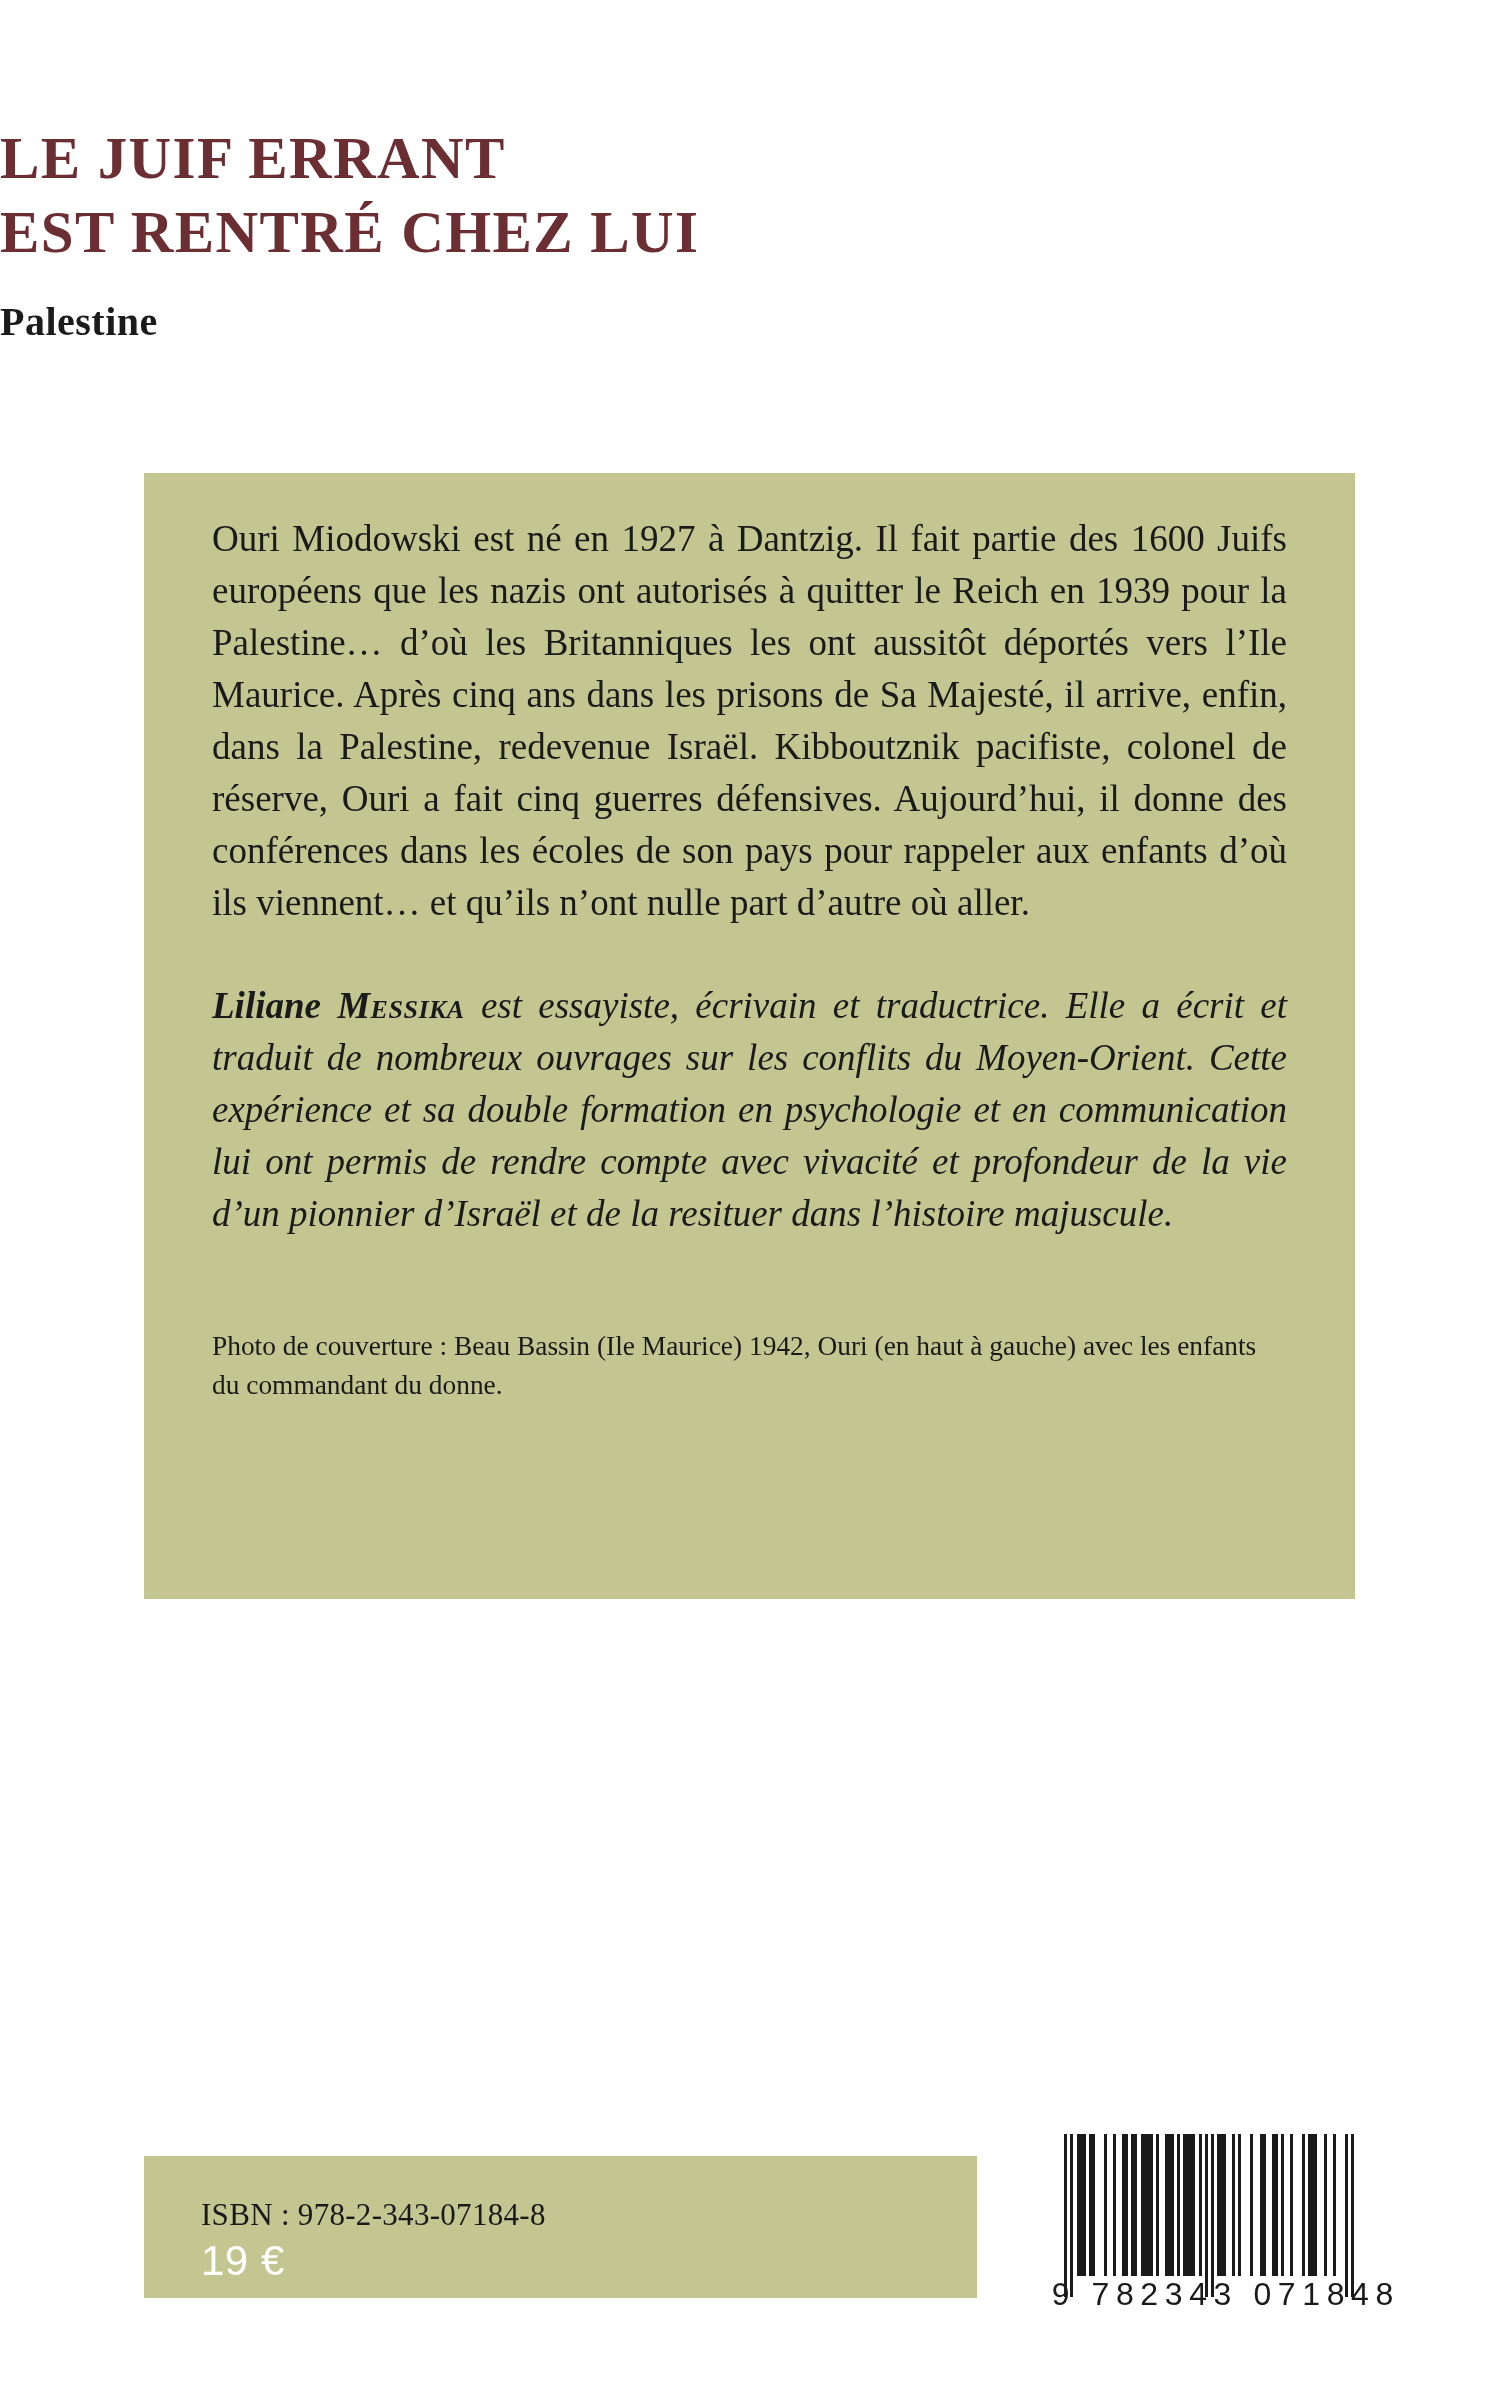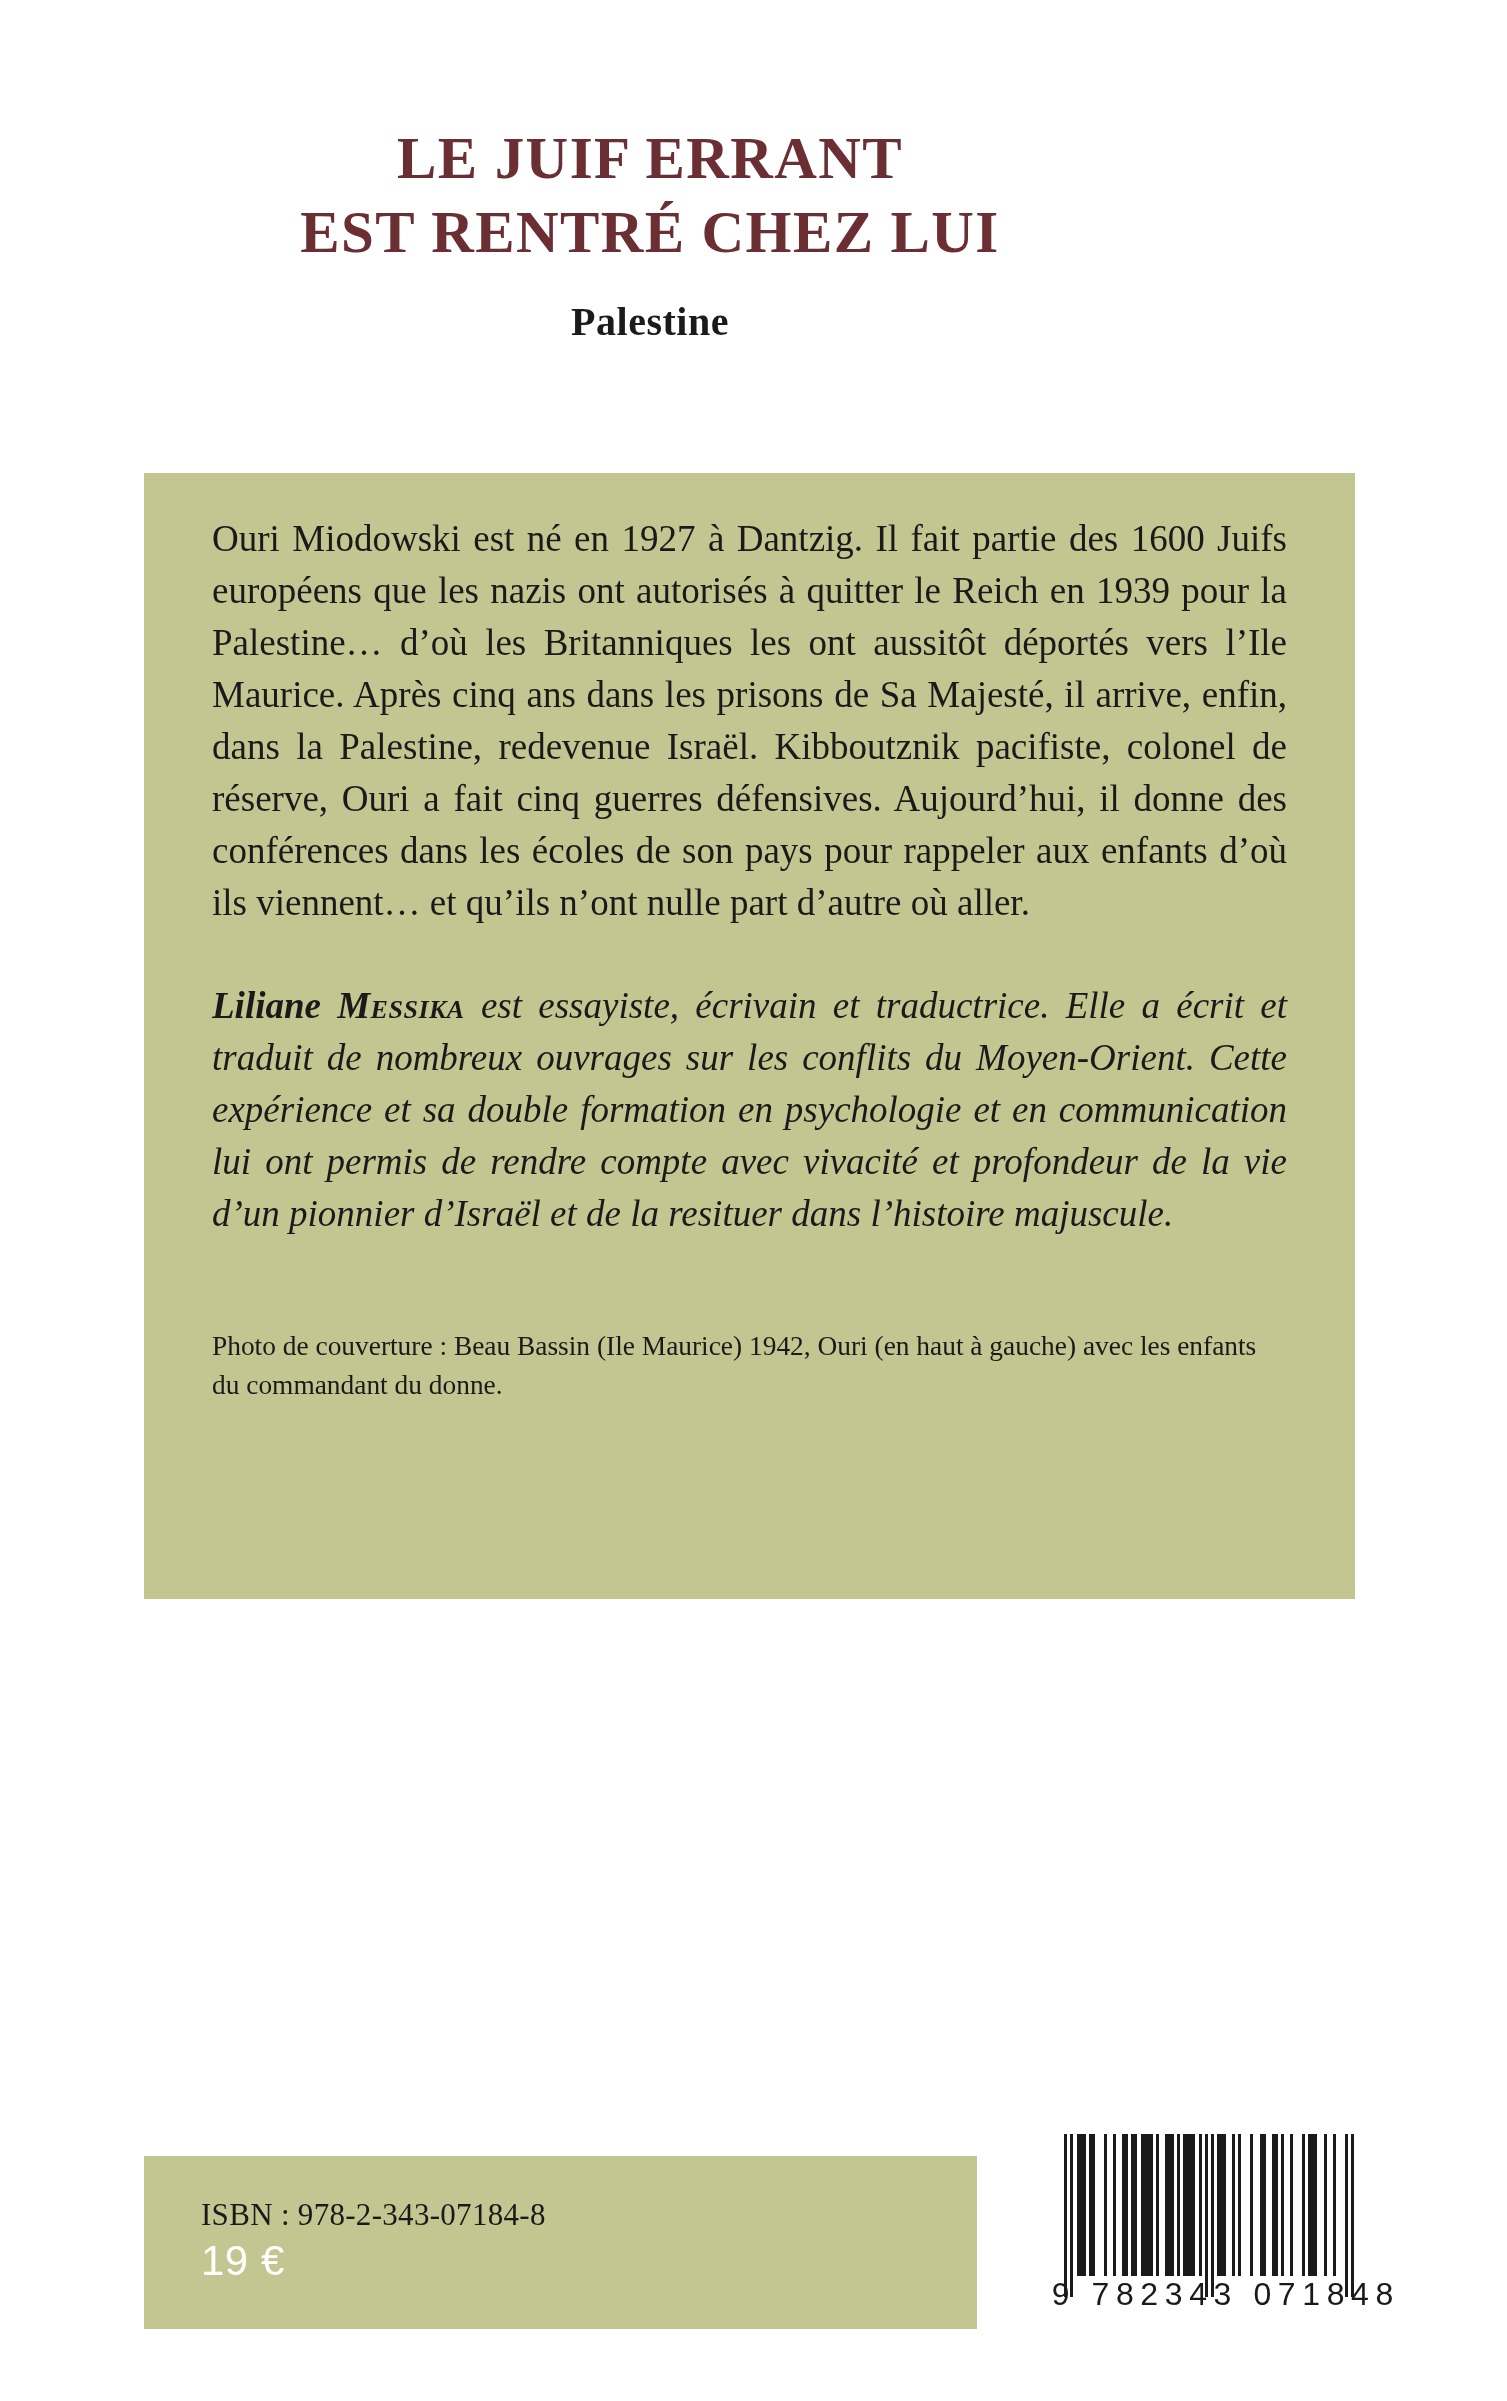--- a/index.html
+++ b/index.html
@@ -14,22 +14,20 @@
     position: relative;
     overflow: hidden;
   }
 
   
   .title-block {
     position: absolute;
     left: 0;
     top: 121px;
     width: 1220px;
-    text-align: center;
-    padding-left: 40px;
   }
   .title-line {
     font-family: "Liberation Serif", "DejaVu Serif", serif;
     font-weight: bold;
     font-size: 59px;
     line-height: 74px;
     letter-spacing: 1.4px;
     color: #6B2E33;
     white-space: nowrap;
   }
@@ -85,21 +83,21 @@
     text-align: left;
     margin-top: 87px;
   }
 
   
   .bottom-green {
     position: absolute;
     left: 144px;
     top: 2156px;
     width: 833px;
-    height: 173px;
+    height: 142px;
     background: #C3C691;
     box-sizing: border-box;
     padding: 40px 8px 0 57px;
   }
   .isbn-text {
     font-family: "Liberation Serif", "DejaVu Serif", serif;
     font-size: 31px;
     line-height: 38px;
     color: #1a1a1a;
     letter-spacing: 0.3px;

